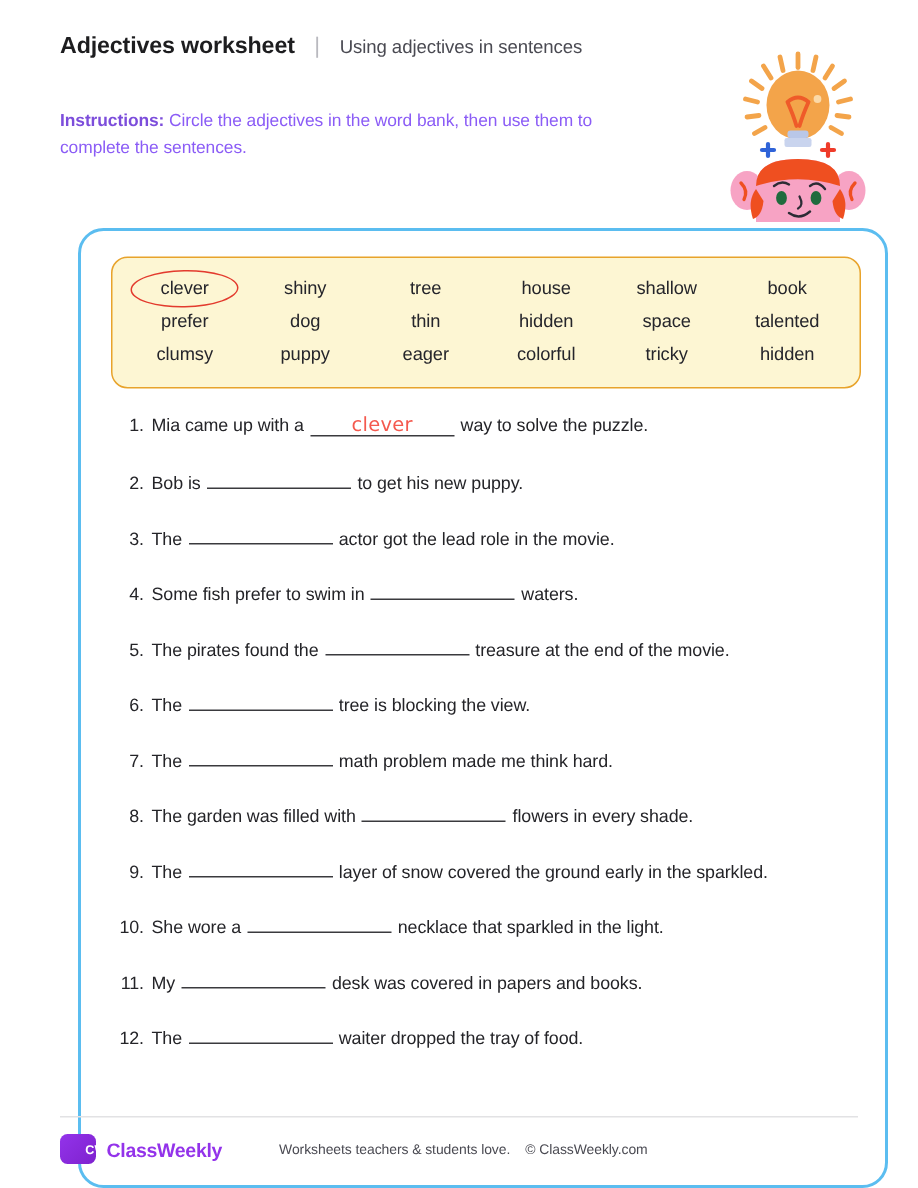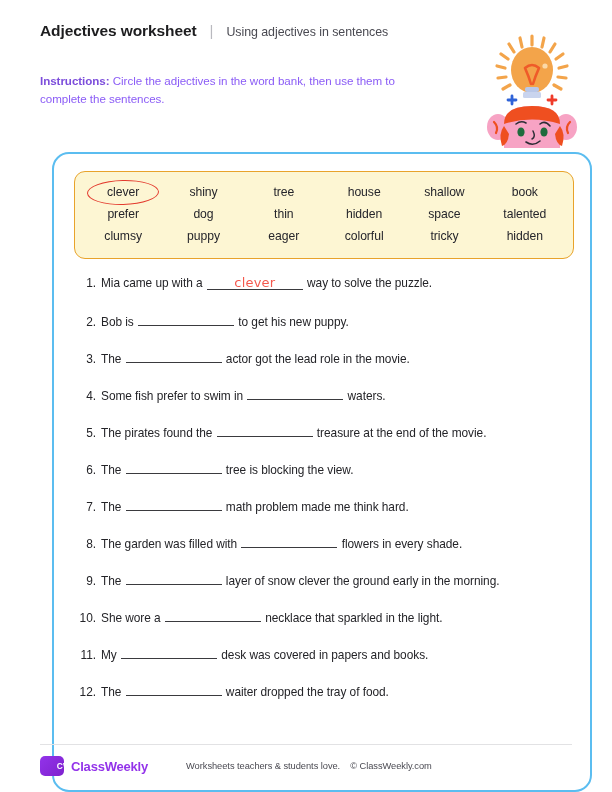--- a/index.html
+++ b/index.html
@@ -218,21 +218,21 @@
         <div class="s-item">
           <span class="s-num">7.</span>
           <span class="s-body"><span>The </span><span class="blank"></span><span> math problem made me think hard.</span></span>
         </div>
         <div class="s-item">
           <span class="s-num">8.</span>
           <span class="s-body"><span>The garden was filled with </span><span class="blank"></span><span> flowers in every shade.</span></span>
         </div>
         <div class="s-item">
           <span class="s-num">9.</span>
-          <span class="s-body"><span>The </span><span class="blank"></span><span> layer of snow clever the ground early in the morning.</span></span>
+          <span class="s-body"><span>The </span><span class="blank"></span><span> layer of snow covered the ground early in the sparkled.</span></span>
         </div>
         <div class="s-item">
           <span class="s-num">10.</span>
           <span class="s-body"><span>She wore a </span><span class="blank"></span><span> necklace that sparkled in the light.</span></span>
         </div>
         <div class="s-item">
           <span class="s-num">11.</span>
           <span class="s-body"><span>My </span><span class="blank"></span><span> desk was covered in papers and books.</span></span>
         </div>
         <div class="s-item">

